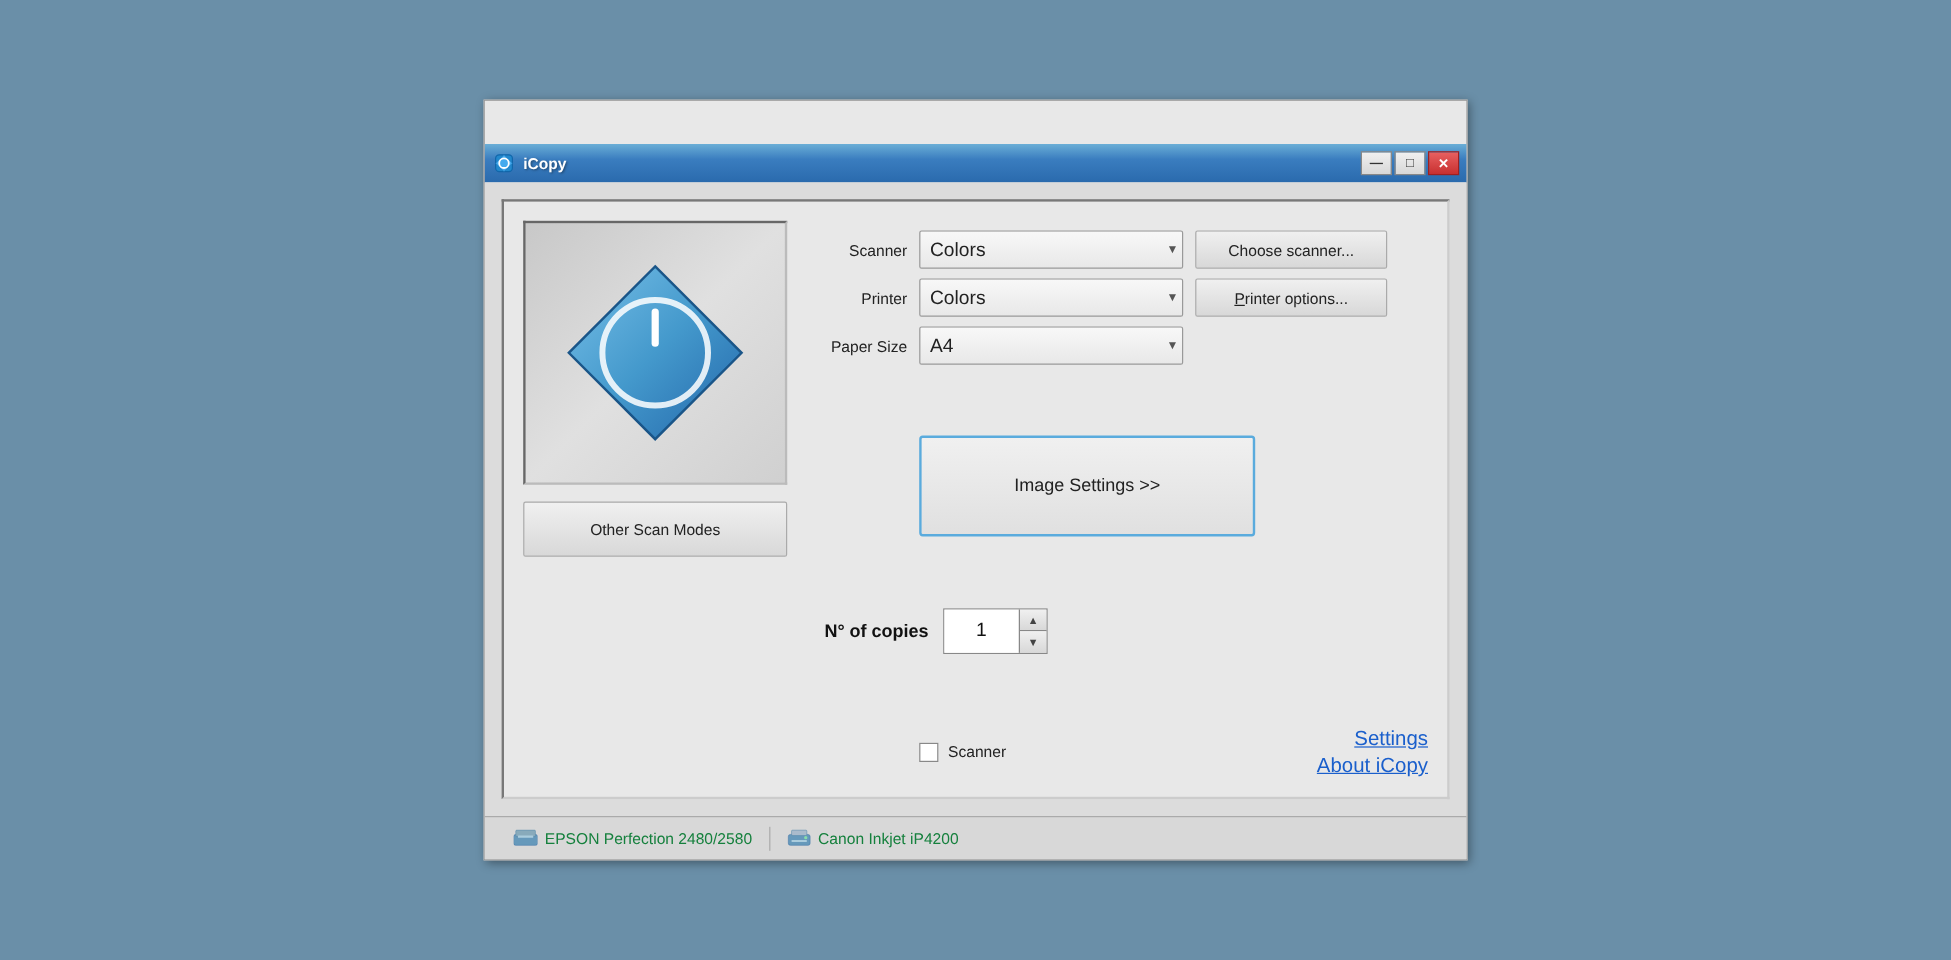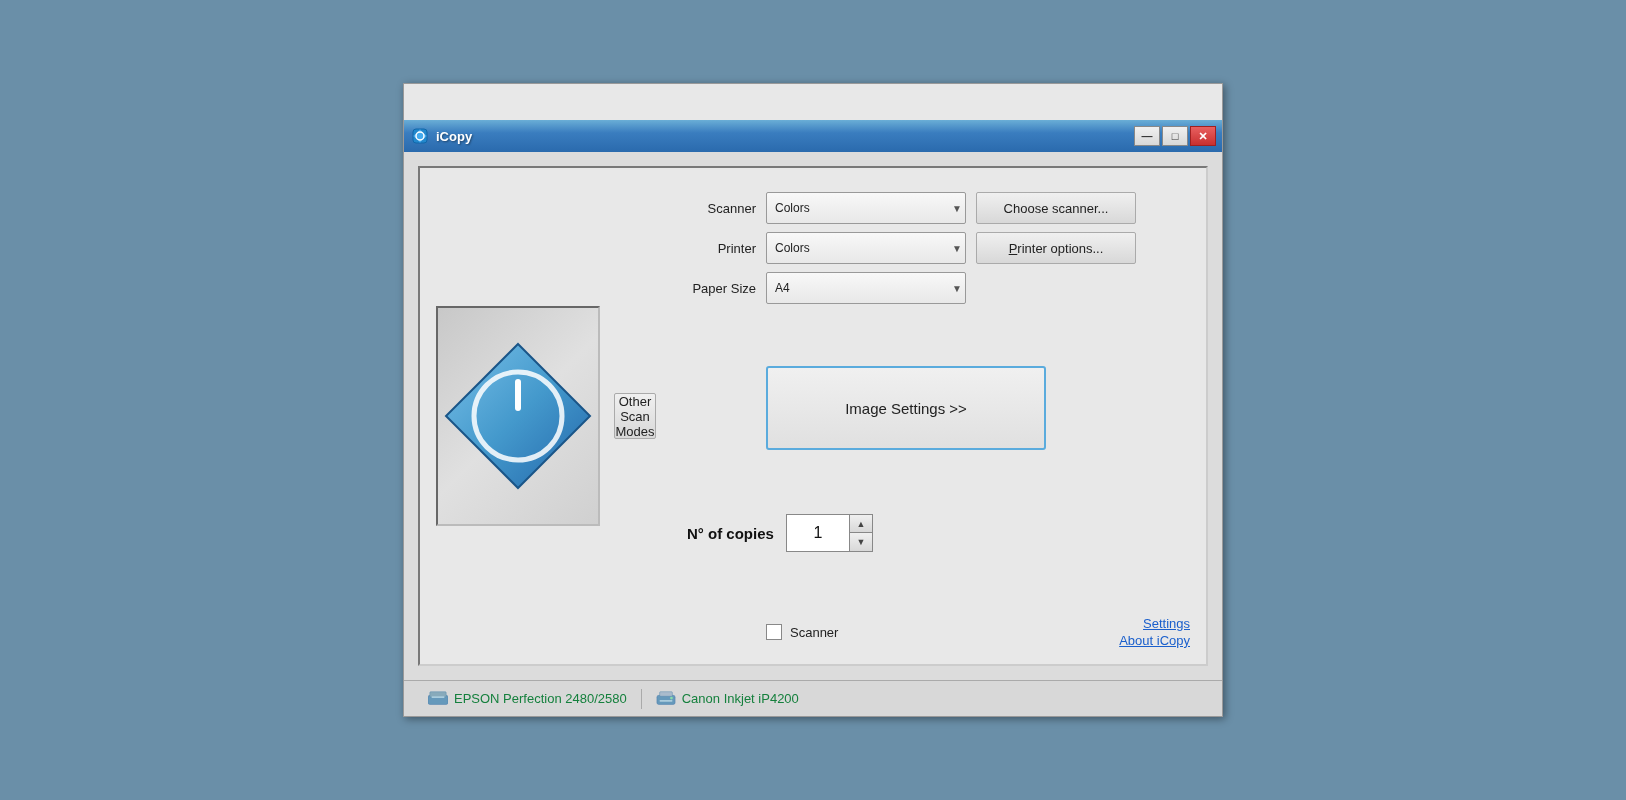--- a/index.html
+++ b/index.html
@@ -87,21 +87,21 @@
       padding: 16px;
       display: flex;
       flex-direction: row;
       gap: 20px;
       min-height: 500px;
     }
 
     
     .left-panel {
       display: flex;
-      flex-direction: row;
+      flex-direction: column;
       align-items: center;
       gap: 14px;
       width: 220px;
       flex-shrink: 0;
     }
 
     .logo-container {
       width: 220px;
       height: 220px;
       background: linear-gradient(135deg, #c8c8c8 0%, #e0e0e0 50%, #d0d0d0 100%);
@@ -160,27 +160,27 @@
       color: #222;
       flex-shrink: 0;
     }
 
     .form-select-wrapper {
       position: relative;
       flex: 0 0 200px;
     }
 
     .form-select {
-      width: 200px;
+      width: 220px;
       height: 32px;
       background: linear-gradient(to bottom, #f8f8f8, #e8e8e8);
       border: 1px solid #999;
       border-radius: 2px;
       padding: 0 28px 0 8px;
-      font-size: 12px;
+      font-size: 16px;
       appearance: none;
       cursor: pointer;
       color: #222;
     }
 
     .select-arrow {
       position: absolute;
       right: 4px;
       top: 50%;
       transform: translateY(-50%);
@@ -318,21 +318,21 @@
 
     .links-col {
       display: flex;
       flex-direction: column;
       align-items: flex-end;
       gap: 2px;
     }
 
     .link-btn {
       color: #1a5fcc;
-      font-size: 13px;
+      font-size: 17px;
       text-decoration: underline;
       cursor: pointer;
       background: none;
       border: none;
       padding: 0;
     }
 
     
     .statusbar {
       background: #d8d8d8;

